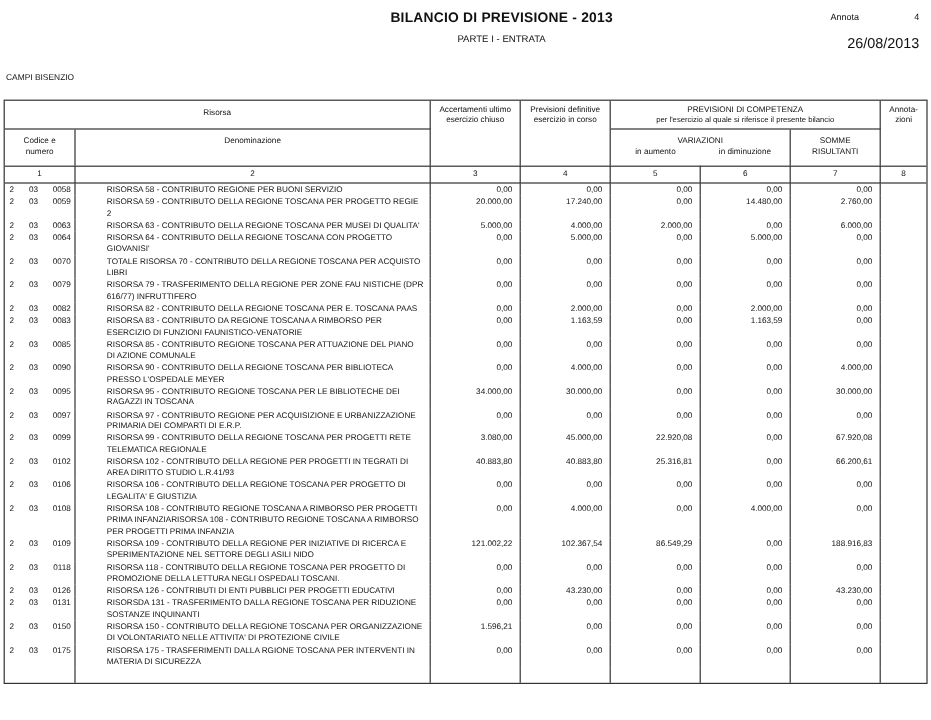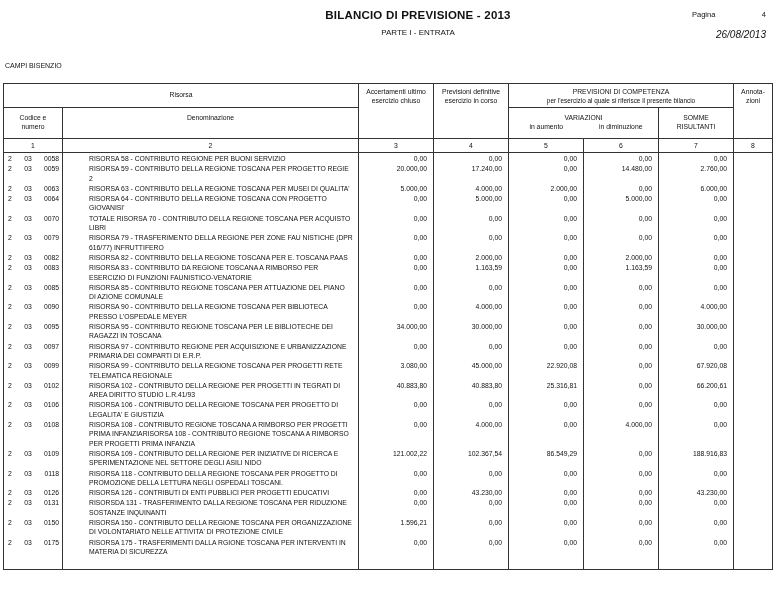--- a/index.html
+++ b/index.html
@@ -3,21 +3,21 @@
 <meta charset="utf-8">
 <style>
   * { margin:0; padding:0; box-sizing:border-box; }
   html,body { width:776px; height:600px; background:#fff; }
   body { font-family:"Liberation Sans", sans-serif; color:#111; position:relative; overflow:hidden; }
 
   .doc-title    { position:absolute; top:9px;  left:58px; width:720px; text-align:center; font-size:11.5px; font-weight:bold; letter-spacing:.2px; }
   .doc-subtitle { position:absolute; top:28px; left:58px; width:720px; text-align:center; font-size:8px; }
   .page-label   { position:absolute; top:10px; left:692px; font-size:7.5px; }
   .page-number  { position:absolute; top:10px; right:10px; font-size:7.5px; }
-  .doc-date     { position:absolute; top:29px; right:10px; font-size:10px;font-style:italic; }
+  .doc-date     { position:absolute; top:29px; right:10px; font-size:12px; }
   .entity       { position:absolute; top:62px; left:5px;  font-size:7px; }
 
   .tbl { position:absolute; left:3px; top:83px; width:770px;
          display:grid; grid-template-columns:59px 296px 75px 75px 75px 75px 75px 1fr;
          grid-template-rows:24px 30px 15px; grid-auto-rows:auto;
          border:1px solid #333; background:#fff; }
 
   .hcell { font-size:6.8px; line-height:8.6px; text-align:center; }
   .b-r { border-right:1px solid #333; }
   .b-b { border-bottom:1px solid #333; }
@@ -42,21 +42,21 @@
   .cod .cp2 { width:22px; text-align:center; }
   .cod .cp3 { flex:1; text-align:right; padding-right:3px; }
   .den  { padding-left:26px; padding-right:5px; }
   .num  { text-align:right; padding-right:6px; }
 </style>
 </head>
 <body>
 
 <div class="doc-title">BILANCIO DI PREVISIONE - 2013</div>
 <div class="doc-subtitle">PARTE I - ENTRATA</div>
-<div class="page-label">Pagina</div>
+<div class="page-label">Annota</div>
 <div class="page-number">4</div>
 <div class="doc-date">26/08/2013</div>
 <div class="entity">CAMPI BISENZIO</div>
 
 <div class="tbl" id="budget-table">
 
   <div class="hcell h-risorsa b-r b-b">Risorsa</div>
   <div class="hcell h-acc b-r">Accertamenti ultimo esercizio chiuso</div>
   <div class="hcell h-prev b-r">Previsioni definitive esercizio in corso</div>
   <div class="hcell h-comp b-r b-b">

